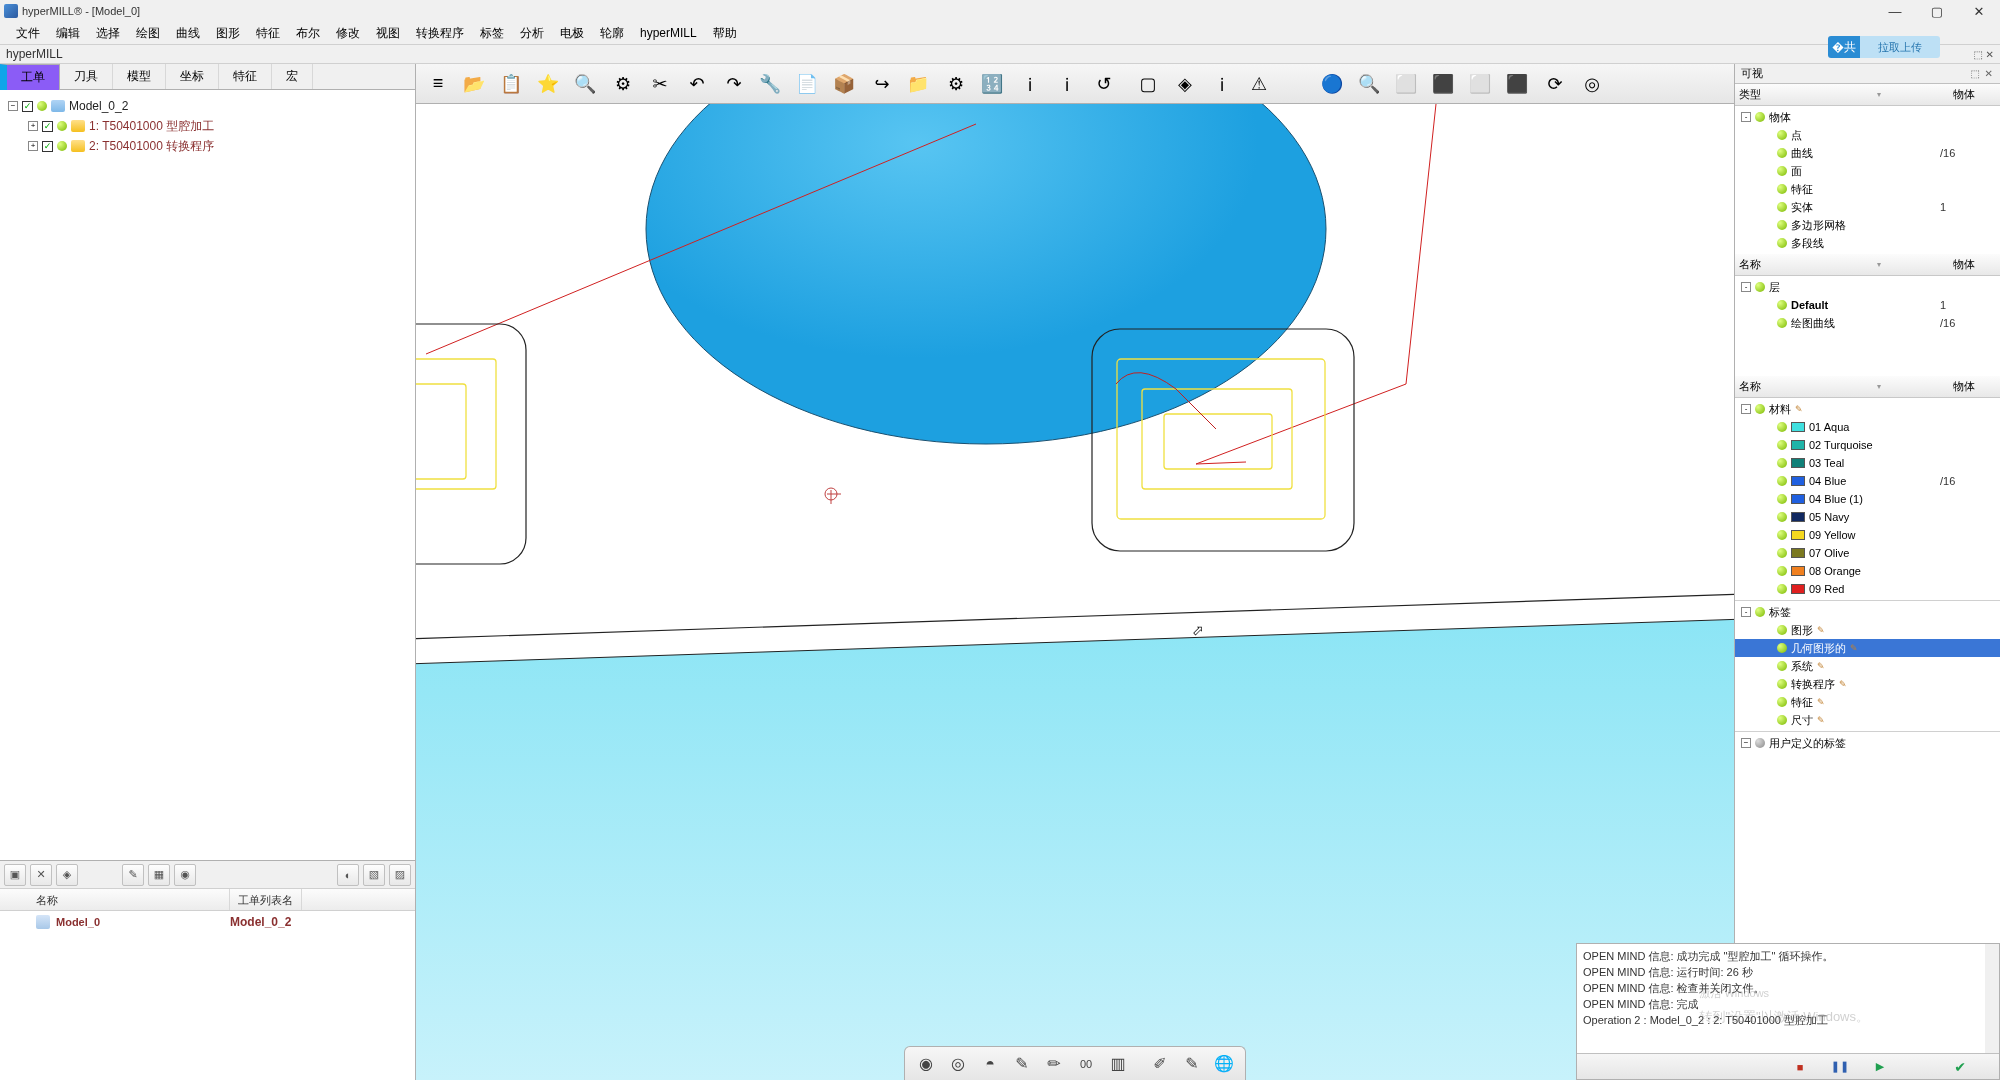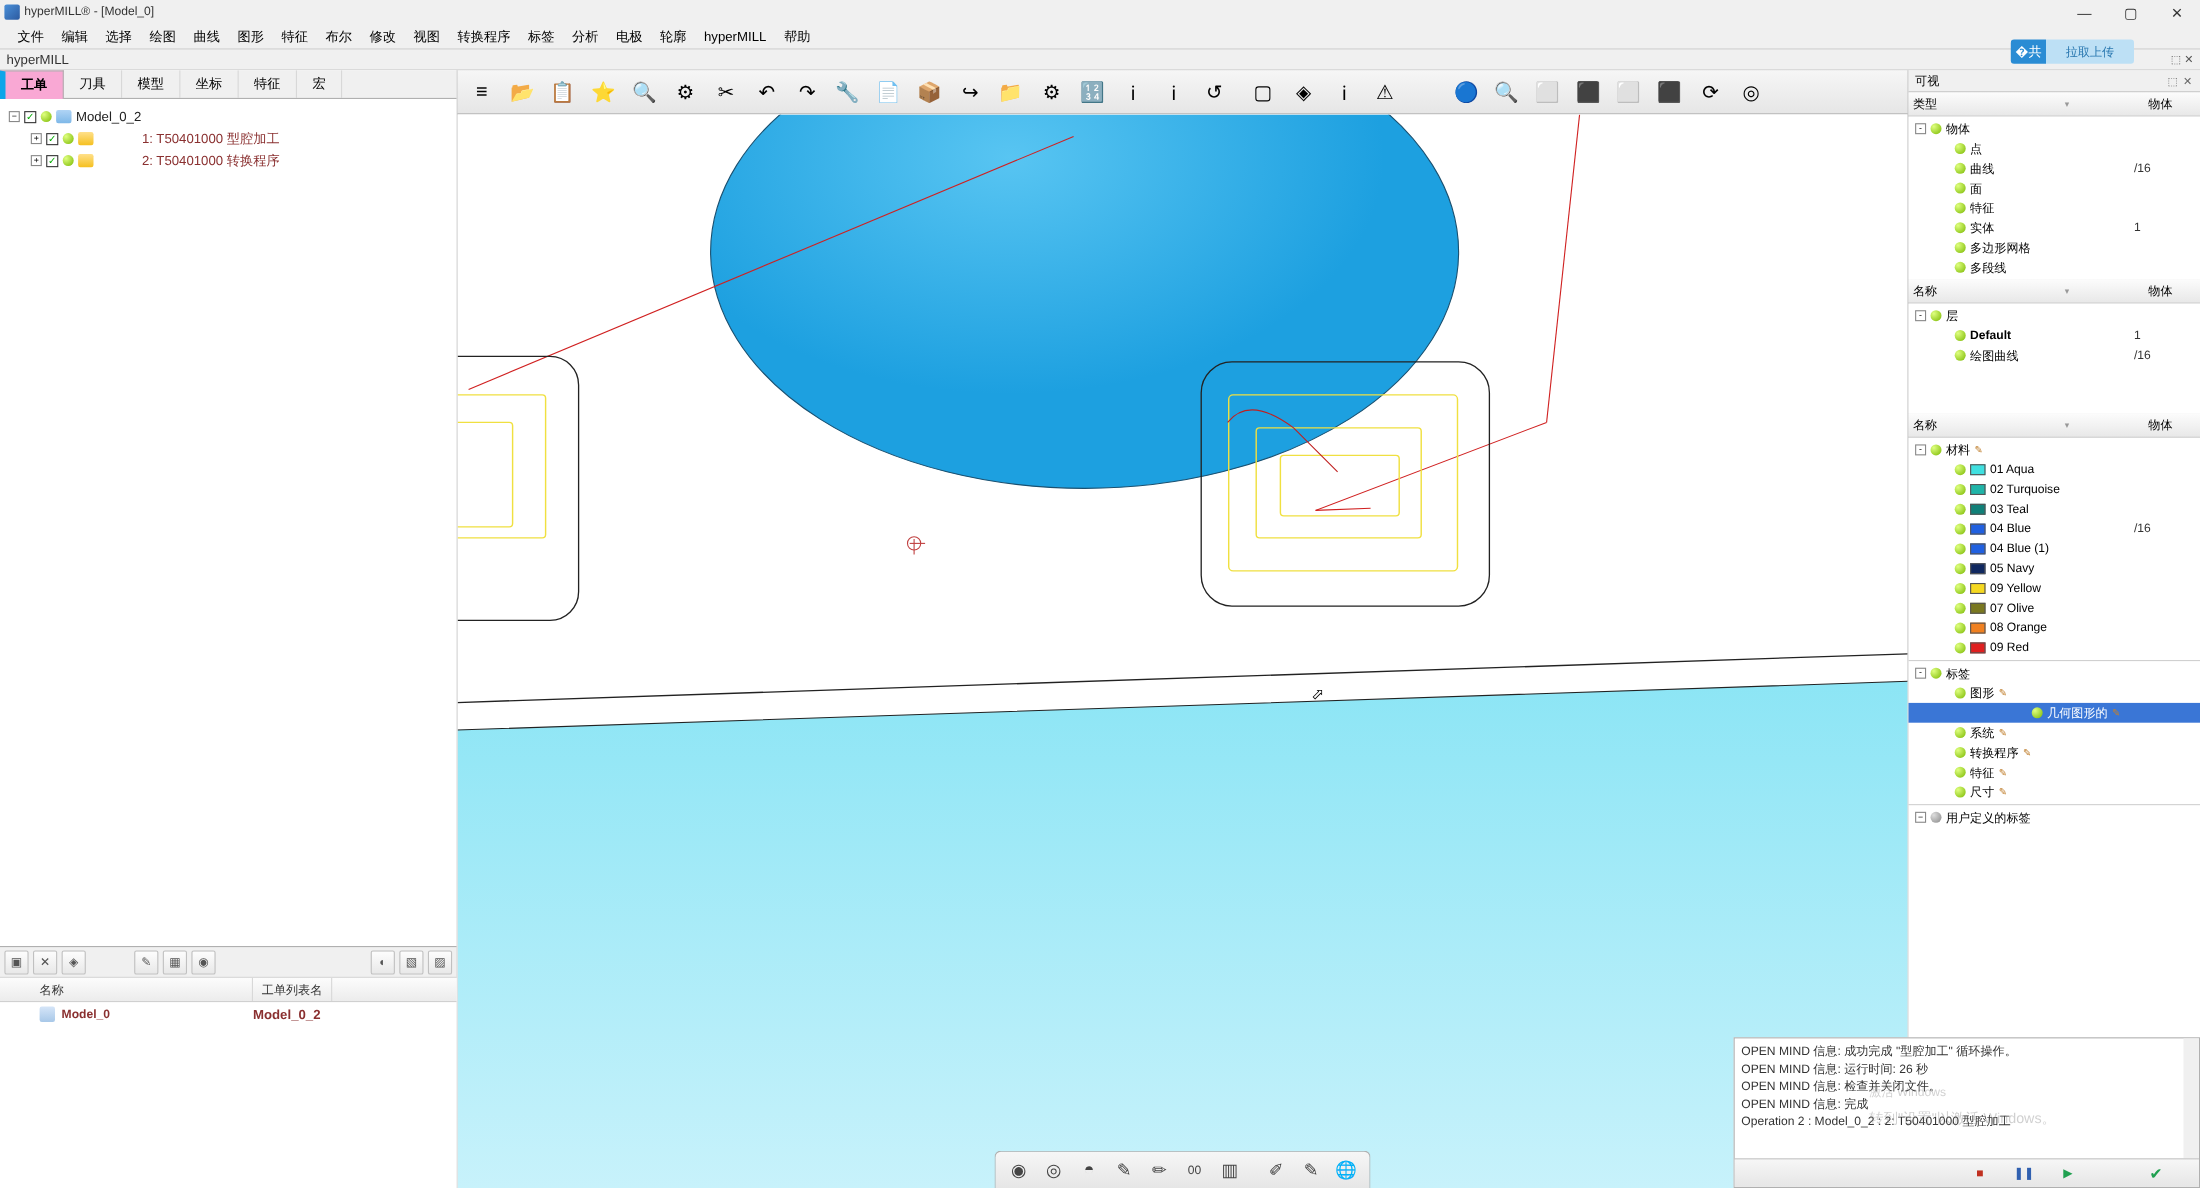--- a/index.html
+++ b/index.html
@@ -21,31 +21,31 @@
 .subheader-label { flex: 1; font-size: 12px; color: #333; }
 .subheader-controls { display: flex; gap: 4px; padding-right: 6px; font-size: 10px; color: #555; }
 
 
 .main { display: flex; height: calc(100% - 64px); }
 
 
 .left-panel { width: 416px; background: #fff; border-right: 1px solid #b0b0b0; display: flex; flex-direction: column; }
 .left-tabs { height: 26px; background: #f0f0f0; display: flex; align-items: flex-end; border-bottom: 1px solid #b0b0b0; }
 .left-tab { padding: 4px 14px; font-size: 12px; cursor: default; border-right: 1px solid #d8d8d8; }
-.left-tab.active { background: #f9a8d4; border-top: 1px solid #b0b0b0; border-left: 5px solid #0ea5e9; border-right: 1px solid #b0b0b0; margin-bottom: -1px; font-weight: bold; }
+.left-tab.active { background: #8b5cf6; border-top: 1px solid #b0b0b0; border-left: 7px solid #0ea5e9; border-right: 1px solid #b0b0b0; margin-bottom: -1px; }
 .tree { flex: 1; padding: 6px 4px; overflow: auto; background: #fff; }
 .tree-row { display: flex; align-items: center; height: 20px; padding-left: 4px; gap: 4px; cursor: default; }
 .tree-row.child { padding-left: 24px; }
 .tree-toggle { width: 10px; height: 10px; border: 1px solid #888; display: flex; align-items: center; justify-content: center; font-size: 8px; line-height: 8px; }
 .chk { width: 11px; height: 11px; border: 1px solid #333; display: flex; align-items:center; justify-content:center; }
 .chk::after { content: "✓"; color: #0a0; font-size: 9px; }
 .folder-icon { width: 14px; height: 12px; background: linear-gradient(#b0d4f5,#7eb8e8); border-radius: 2px; }
 .node-icon { width: 14px; height: 12px; background: linear-gradient(#ffe08a,#f5c020); border-radius: 2px; }
 .tree-label { font-size: 12px; color: #222; }
-.tree-label.machine { color: #8a3030; margin-left: 40px; }
+.tree-label.machine { color: #8a3030; }
 
 .left-lower { height: 220px; border-top: 1px solid #b0b0b0; display: flex; flex-direction: column; background: #f0f0f0; }
 .left-toolbar-row { height: 28px; display: flex; align-items: center; padding: 0 4px; gap: 4px; border-bottom: 1px solid #d0d0d0; }
 .small-btn { width: 22px; height: 22px; border: 1px solid #c0c0c0; background: linear-gradient(#fdfdfd,#e8e8e8); border-radius: 2px; cursor: default; display:flex; align-items:center; justify-content:center; font-size:11px; color:#555;}
 .left-table { flex: 1; background: #fff; }
 .left-table-header { display: flex; height: 22px; background: linear-gradient(#fcfcfc,#ececec); border-bottom: 1px solid #d0d0d0; }
 .left-th { padding: 4px 8px; font-size: 11px; color: #333; border-right: 1px solid #d8d8d8; }
 .left-th.name { width: 230px; padding-left: 36px; }
 .left-tr { display: flex; height: 22px; align-items: center; }
 .left-td { font-size: 12px; color: #8a3030; font-weight: bold; }
@@ -69,21 +69,21 @@
 .rp-header { height: 20px; background: #f0f0f0; display: flex; align-items: center; padding: 0 6px; border-bottom: 1px solid #c0c0c0; font-size: 11px; }
 .rp-header-label { flex: 1; }
 .rp-header-controls { font-size: 10px; color: #666; letter-spacing: 1px; }
 .rp-section-head { height: 22px; background: linear-gradient(#fcfcfc,#e8e8e8); display: flex; align-items: center; border-bottom: 1px solid #c8c8c8; font-size: 11px; padding: 0 4px; gap: 47px; }
 .rp-section-head .col1 { flex: 1; }
 .rp-section-head .col2 { width: 64px; text-align: center; }
 .rp-section-head .resize { width: 8px; color: #999; font-size:8px;}
 .rp-tree { background: #fff; padding: 2px 0; }
 .rp-row { display: flex; align-items: center; height: 18px; padding-left: 6px; gap: 4px; font-size: 11px; cursor: default; }
 .rp-row.child { padding-left: 28px; }
-.rp-row.selected { background: #3a76d6; color: #fff; justify-content: center; }
+.rp-row.selected { background: #3a76d6; color: #fff; }
 .rp-row .val { margin-left: auto; width: 60px; color: #333; }
 .rp-toggle { width: 10px; height: 10px; border: 1px solid #888; display: flex; align-items:center; justify-content:center; font-size:8px; line-height:8px; }
 .bulb { width: 10px; height: 10px; background: radial-gradient(circle at 30% 30%, #dfff80, #7ab800); border-radius: 50%; }
 .bulb.off { background: radial-gradient(circle at 30% 30%, #ddd,#888); }
 .swatch { width: 14px; height: 10px; border: 1px solid #555; }
 .pencil { width: 10px; height: 10px; font-size: 9px; color: #c08030; }
 
 
 .console { position: absolute; bottom: 0; right: 0; width: 424px; height: 137px; background: #fff; border: 1px solid #b0b0b0; display: flex; flex-direction: column; }
 .console-text { flex: 1; padding: 4px 6px; font-size: 11px; color: #333; overflow: auto; line-height: 16px; position: relative; }

